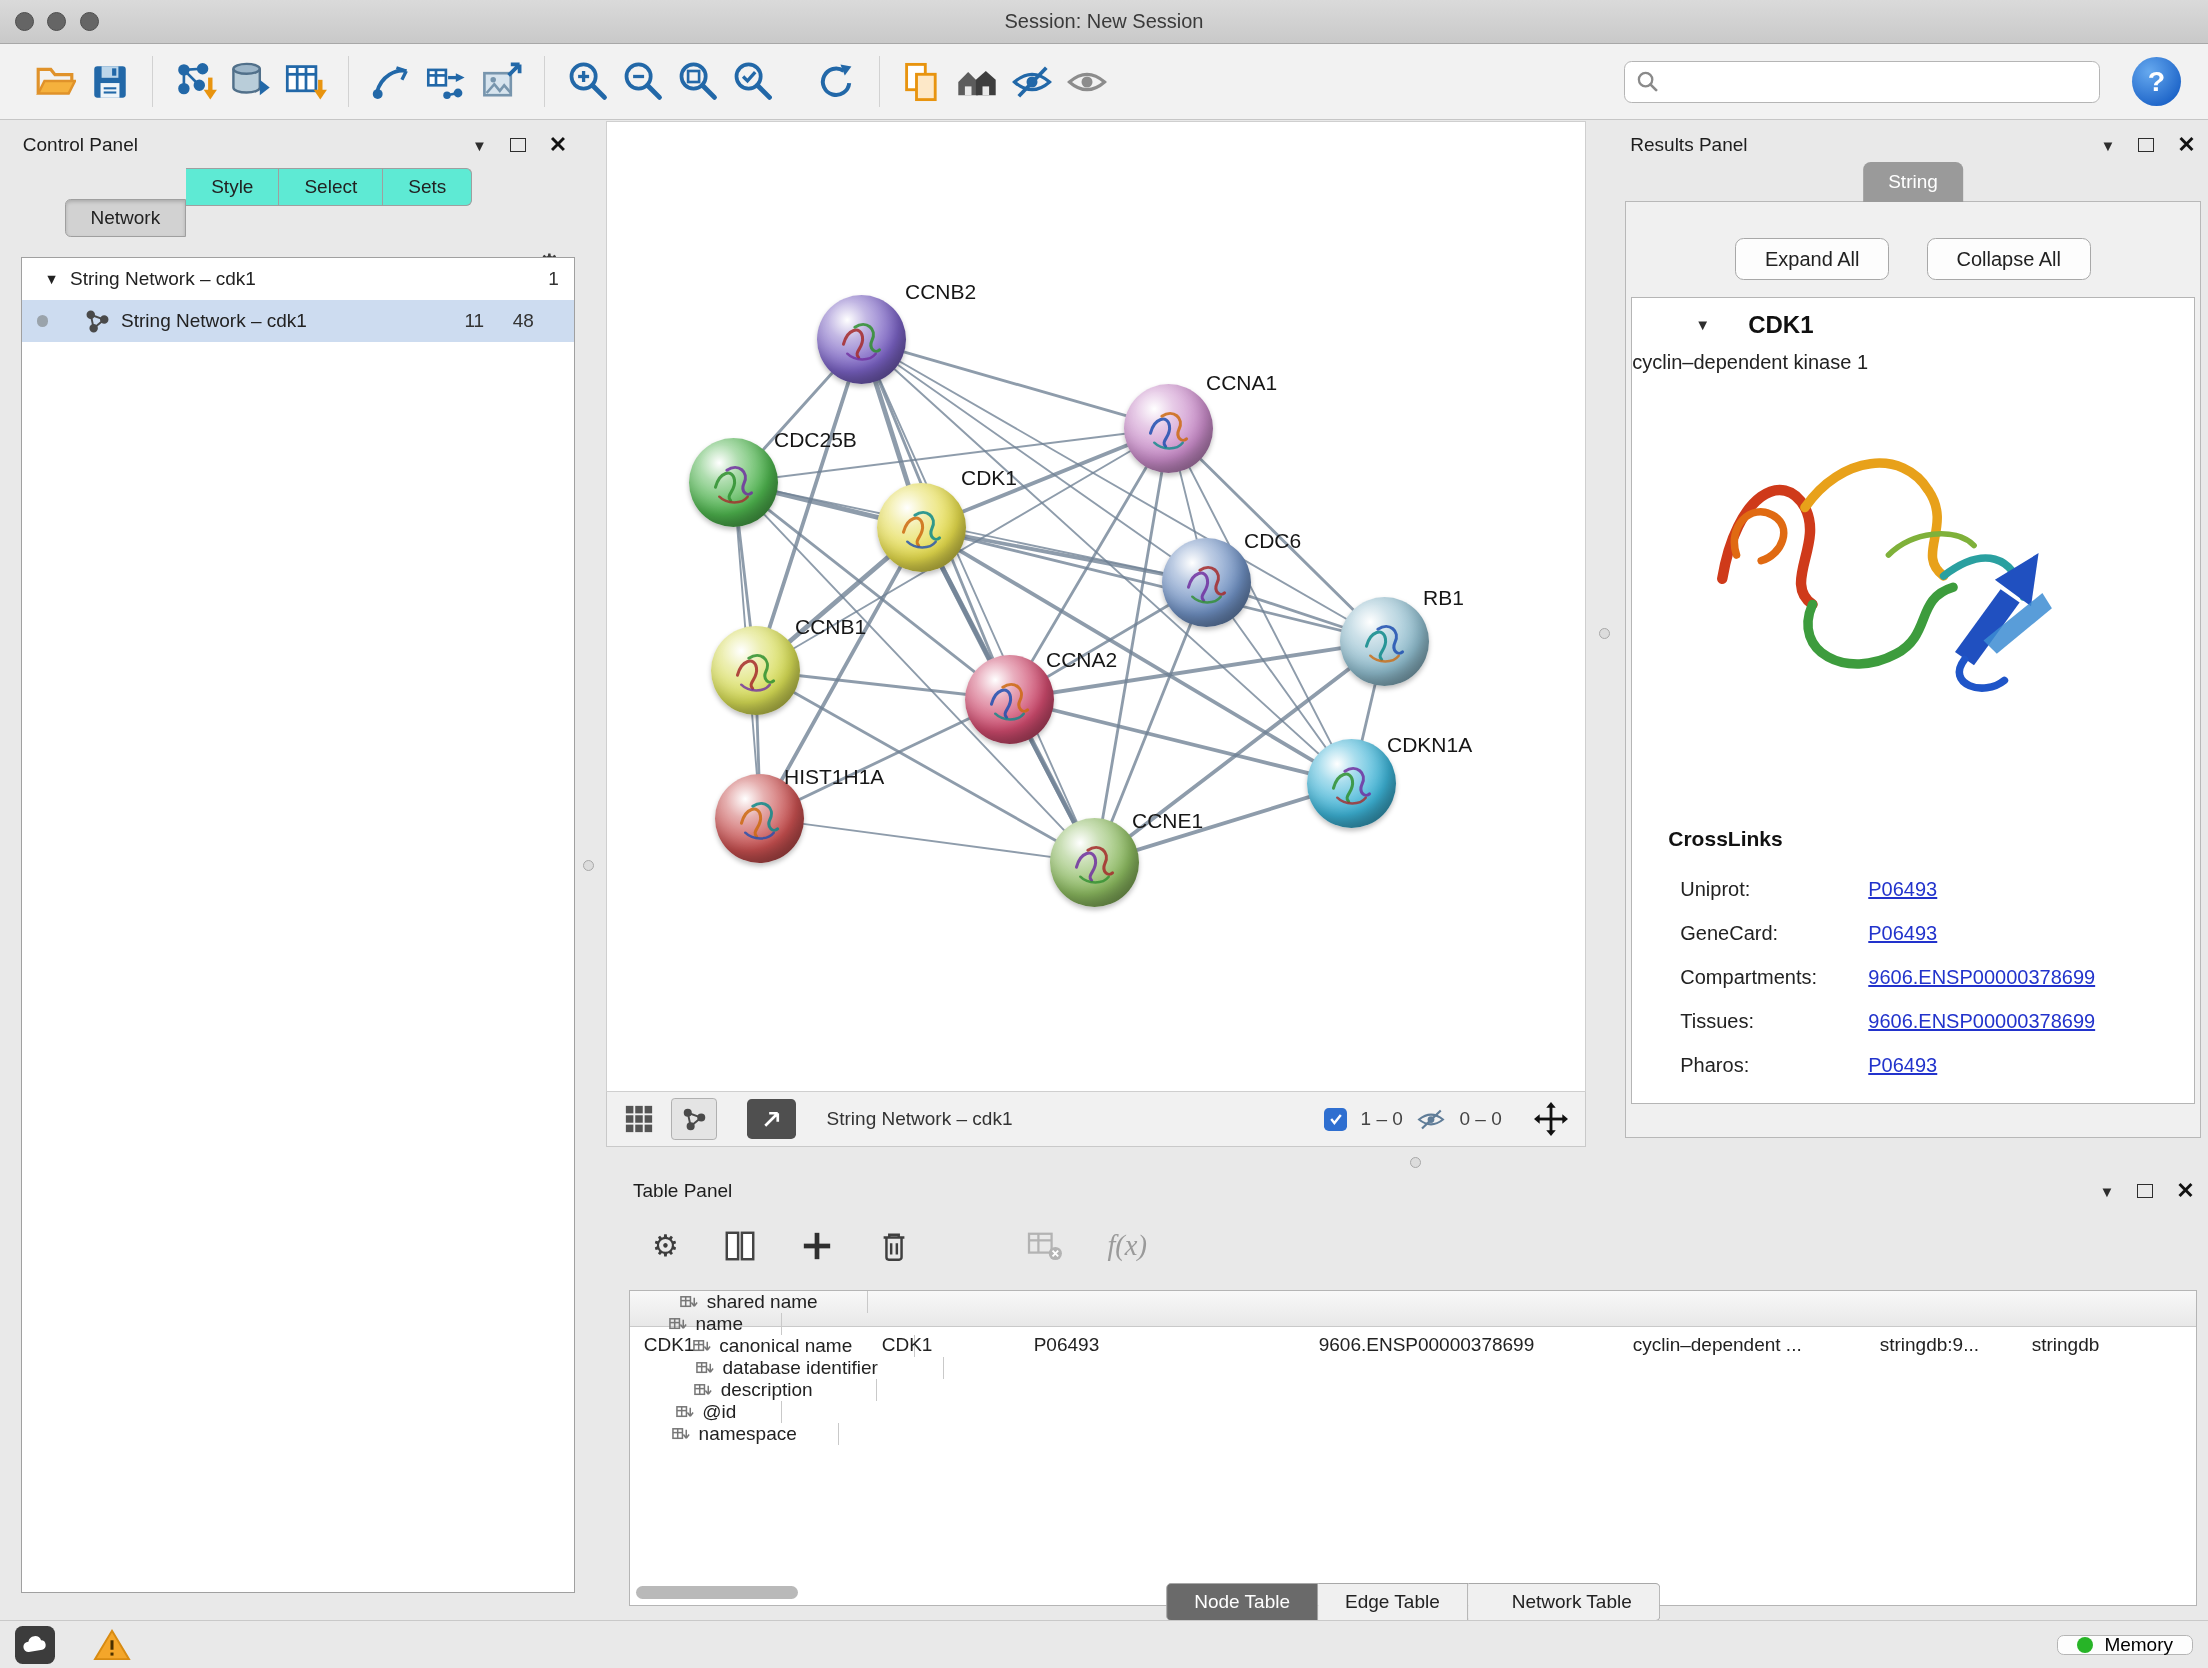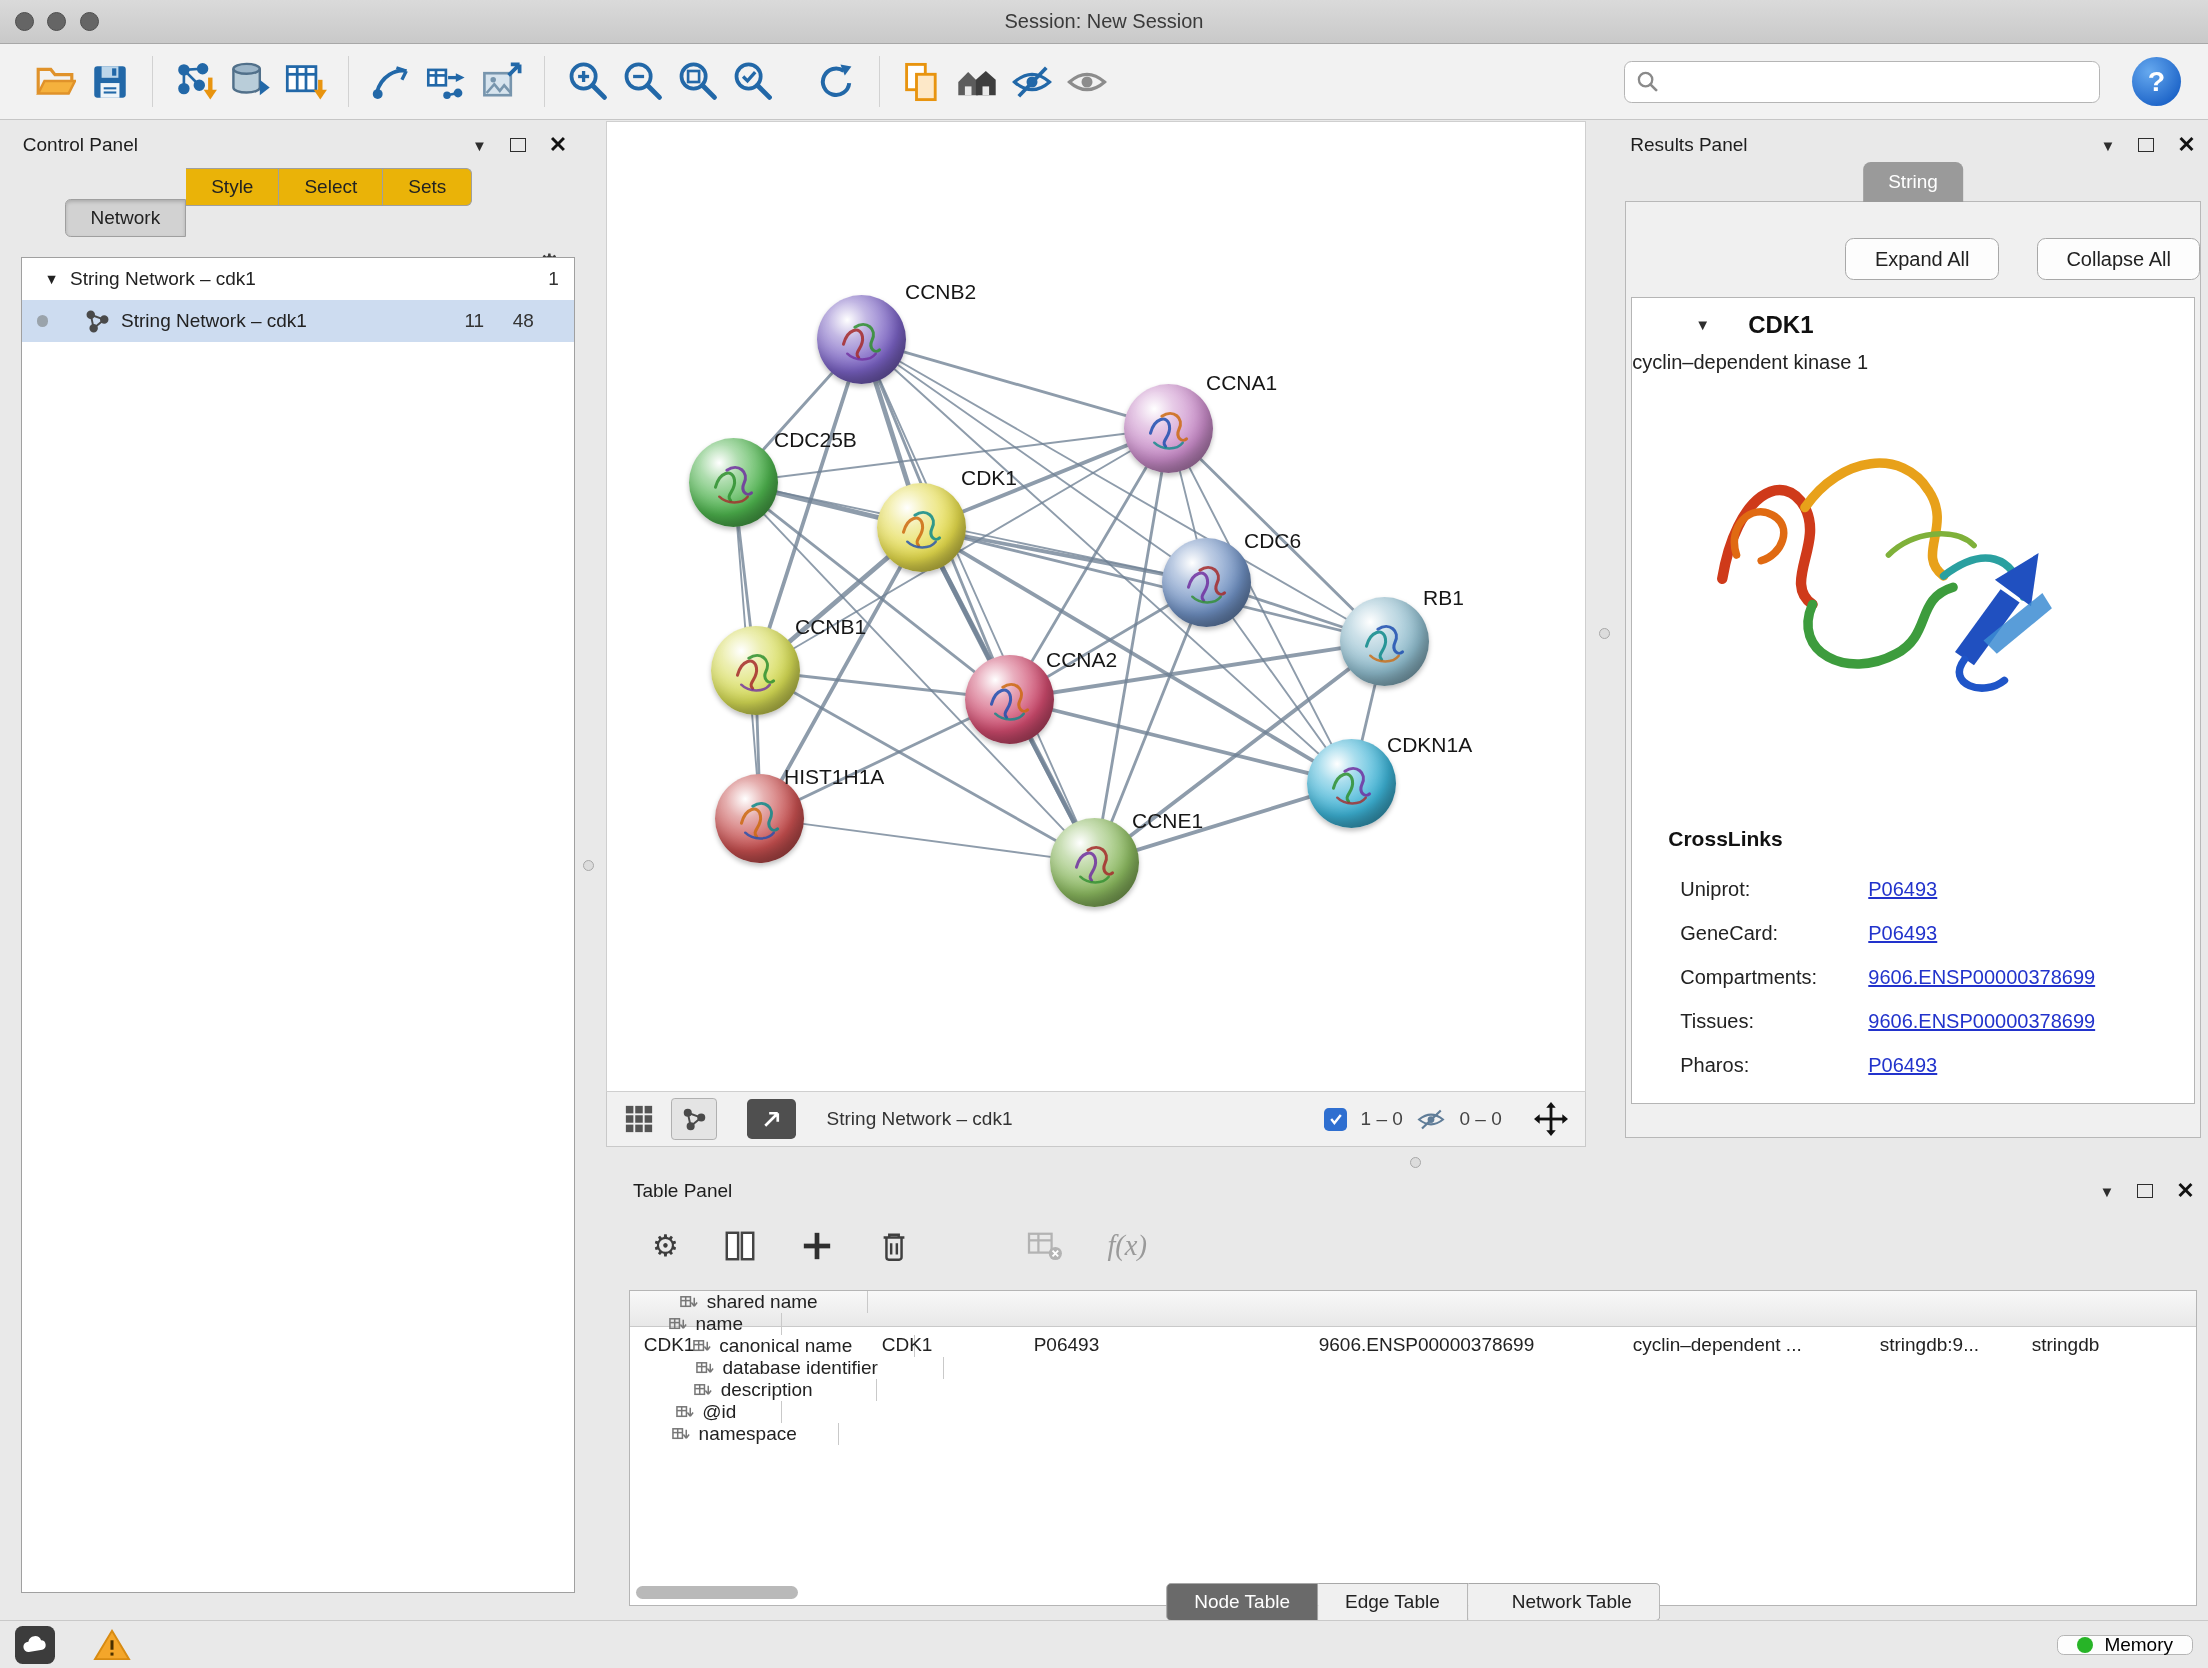--- a/index.html
+++ b/index.html
@@ -46,21 +46,21 @@
   .panel-header { display:flex; align-items:center; height:42px; padding:0 13.3px; font-size:19px; color:#1d1d1d; }
   .win-icons { margin-left:auto; display:flex; gap:23px; align-items:center; }
   .tri { font-size:15px; color:#2e2e2e; }
   .wsq { width:16px; height:14.3px; border:1.9px solid #2e2e2e; }
   .wx { font-size:22px; font-weight:bold; color:#111; line-height:1; }
   
   .control-panel { position:absolute; left:9.5px; top:124px; width:571px; height:1469px; }
   .cp-tabs { display:flex; margin:1.9px 0 0 55px; }
   .cp-tab {
     height:38px; padding:0 25px; font-size:19px; font-family:inherit;
-    background:#eab308; border:1px solid #9f9f9f; border-left:none;
+    background:#5eead4; border:1px solid #9f9f9f; border-left:none;
     display:flex; align-items:center; cursor:pointer; color:#222;
   }
   .cp-tab:first-child { border-left:1px solid #9f9f9f; border-radius:5.7px 0 0 5.7px;margin-top:31px; }
   .cp-tab:last-child { border-radius:0 5.7px 5.7px 0;text-align:right; }
   .cp-tab.selected { background:#d2d2d2; box-shadow:inset 0 1.9px 3.8px rgba(0,0,0,0.18); }
   .cp-status { display:flex; align-items:center; height:44px; padding:0 19px; margin-top:5.7px; }
   .chev { font-size:23px; font-weight:bold; color:#444; display:inline-block; transform:rotate(90deg); line-height:1; cursor:pointer; }
   .cp-status .label { flex:1; text-align:center; font-size:19px; color:#222; }
   .gear { font-size:27px; color:#3d3d3d; cursor:pointer; line-height:1; }
   .cp-list { position:absolute; left:11.4px; right:5.7px; top:133px; bottom:0; background:#fff; border:1px solid #a0a0a0; }
@@ -94,21 +94,21 @@
   .net-right { margin-left:auto; display:flex; align-items:center; gap:13.3px; }
   .chk { width:23px; height:23px; background:#2f6fd0; border-radius:4.8px; display:flex; align-items:center; justify-content:center; cursor:pointer; }
   .cnt { color:#444; }
   
   .results-panel { position:absolute; left:1617px; top:124px; width:592px; height:1029px; }
   .rp-tab { position:absolute; left:50%; transform:translateX(-50%); top:38px;
     height:40px; padding:0 25px; background:#9a9a9a; color:#fff; font-size:19px;
     border-radius:7.6px 7.6px 0 0; display:flex; align-items:center; cursor:pointer; z-index:2; }
   .rp-box { position:absolute; left:7.6px; right:7.6px; top:77px; bottom:15px;
     background:#f0f0f0; border:1px solid #b8b8b8; }
-  .rp-buttons { display:flex; justify-content:flex-end; gap:38px; margin-top:36px; }
+  .rp-buttons { display:flex; justify-content:center; gap:38px; margin-top:36px; }
   .rp-btn { height:42px; padding:0 28.5px; background:#fdfdfd; border:1px solid #a8a8a8; border-radius:8.6px;
     font-size:20px; font-family:inherit; cursor:pointer; color:#222; }
   .rp-card { position:absolute; left:5.7px; right:5.7px; top:95px; height:807px; background:#fff; border:1px solid #b5b5b5; }
   .rp-card-header { display:flex; align-items:center; height:53px; padding-left:63px; gap:38px; }
   .rp-gene { font-size:24px; font-weight:bold; color:#111; }
   .rp-desc { font-size:20px; color:#222; }
   .protein { position:absolute; left:38px; top:105px; }
   .xl-title { position:absolute; left:36px; top:529px; font-size:21px; font-weight:bold; color:#111; }
   .xl-rows { position:absolute; left:48px; right:19px; top:569px; }
   .xl-row { display:flex; height:44px; align-items:center; font-size:20px; }

